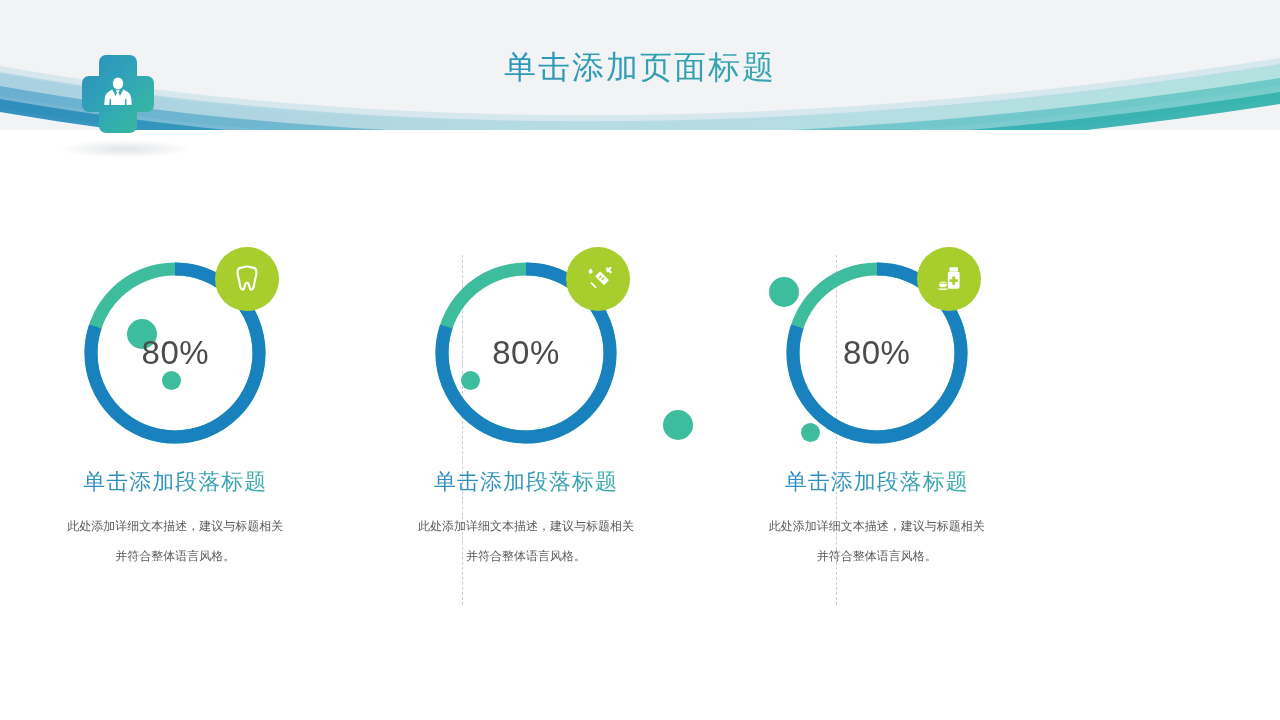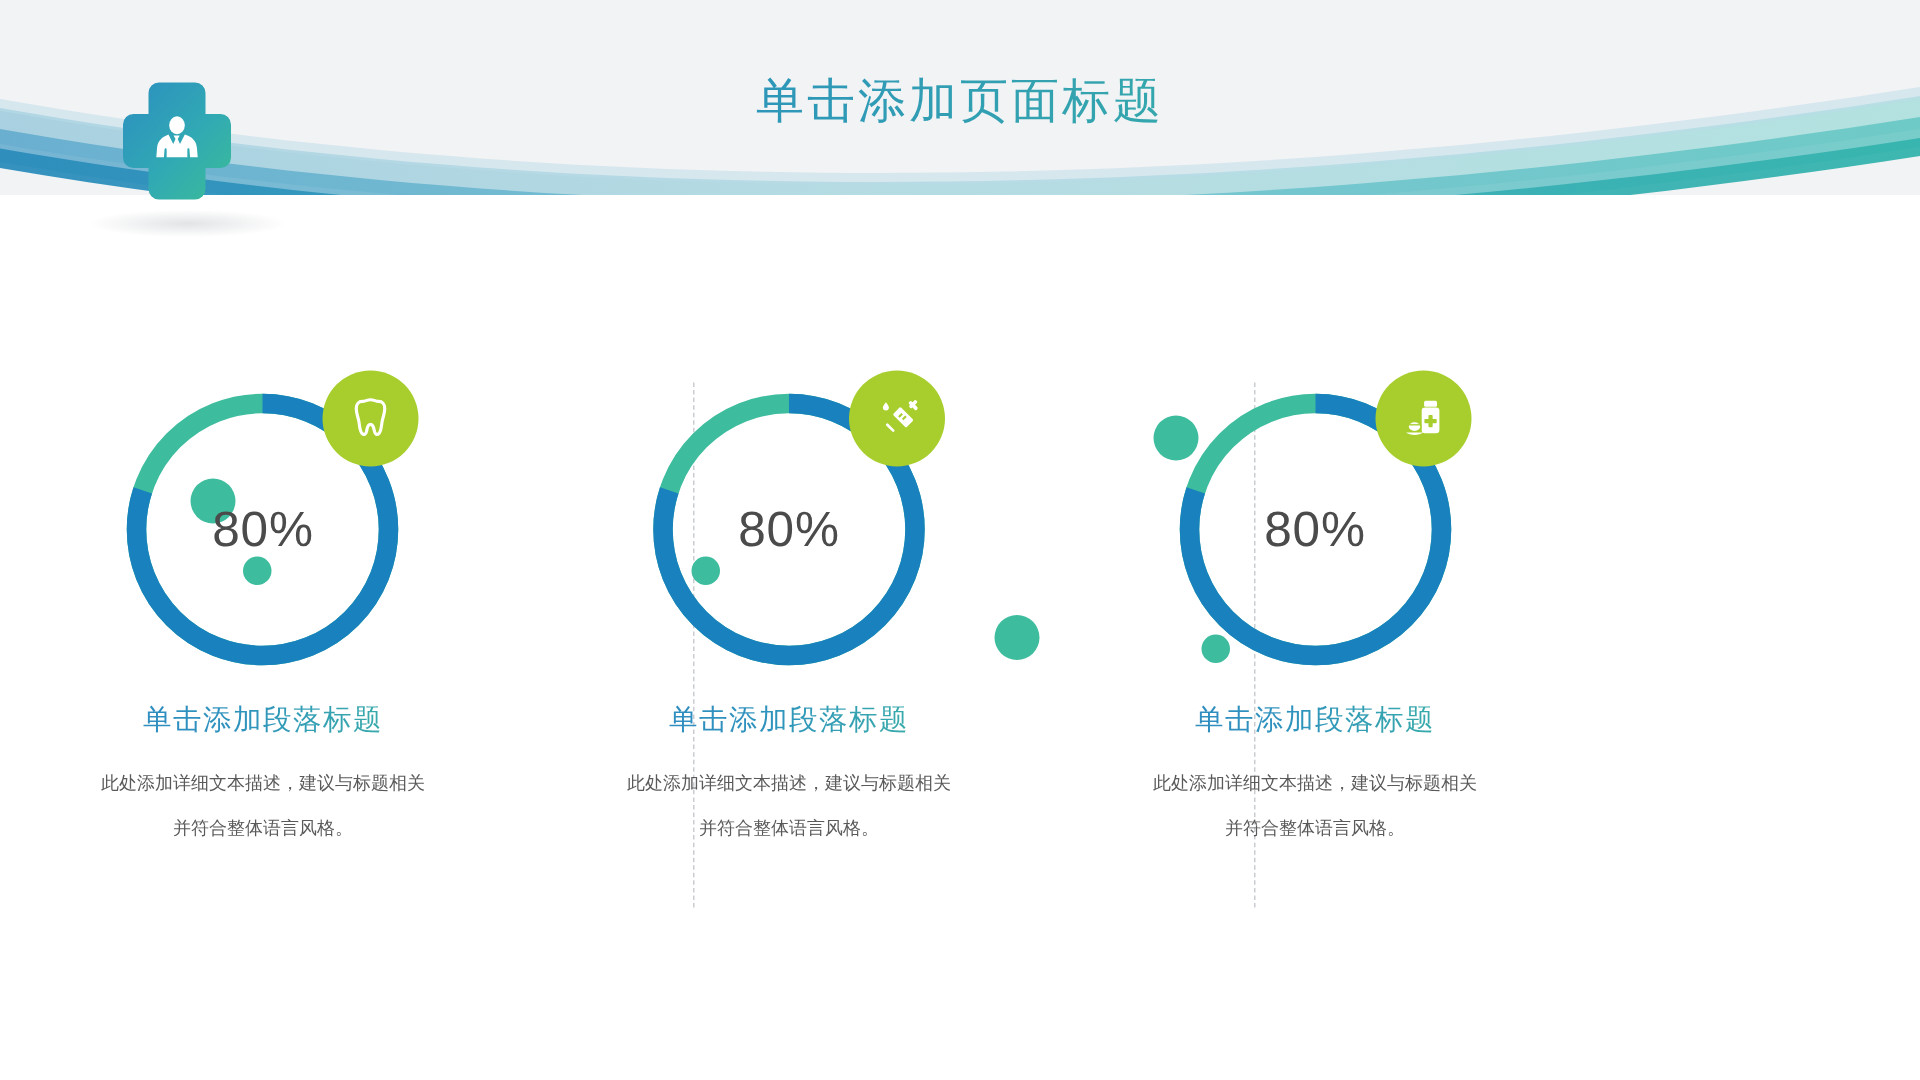--- a/index.html
+++ b/index.html
@@ -76,20 +76,21 @@
   }
 
   
   .columns {
     position: absolute;
     left: 0;
     top: 245px;
     width: 1052px;
     height: 360px;
     display: flex;
+    justify-content: flex-end;
   }
   .col {
     position: relative;
     flex: 1 1 0;
     height: 360px;
   }
   .divider {
     position: absolute;
     top: 10px;
     width: 0;
@@ -148,21 +149,21 @@
   
   .caption {
     position: absolute;
     left: 50%;
     transform: translateX(-50%);
     top: 222px;
     width: 300px;
     text-align: center;
   }
   .caption-title {
-    font-size: 19px;
+    font-size: 22px;
     letter-spacing: 1px;
     background: linear-gradient(90deg, #2f86c4 0%, #2f93bd 45%, #3fbc9d 100%);
     -webkit-background-clip: text;
     background-clip: text;
     color: transparent;
     -webkit-text-fill-color: transparent;
     white-space: nowrap;
     margin-bottom: 14px;
   }
   .caption-body {

